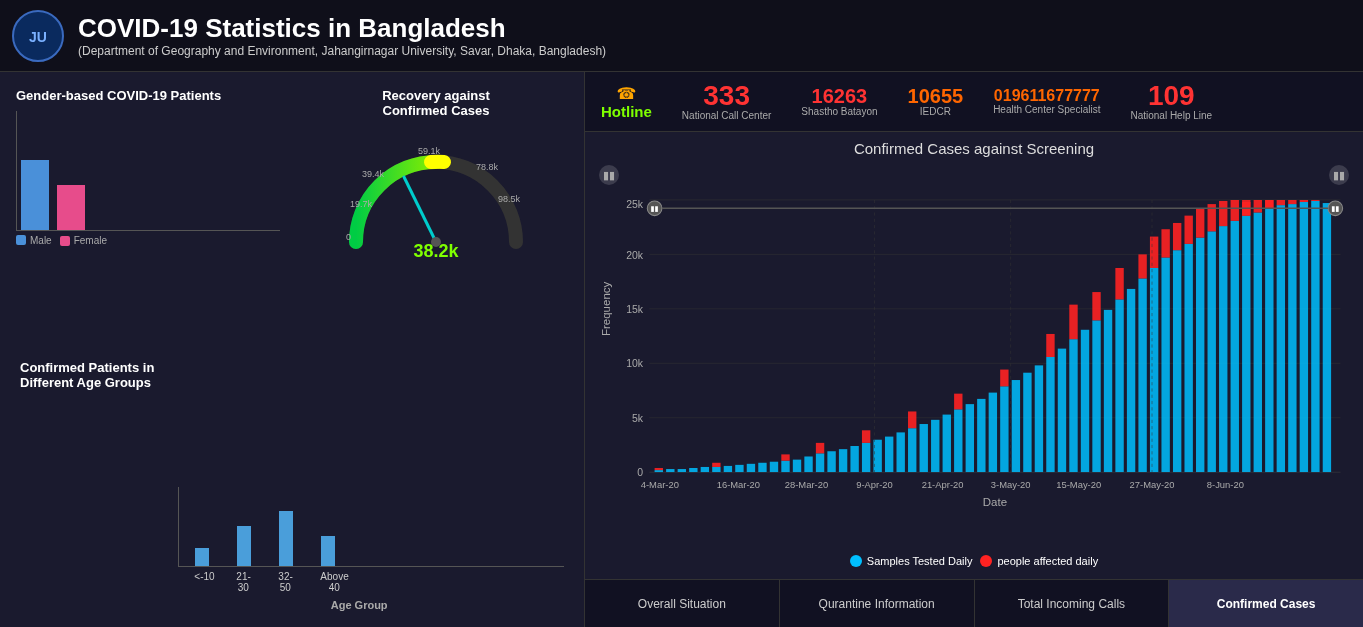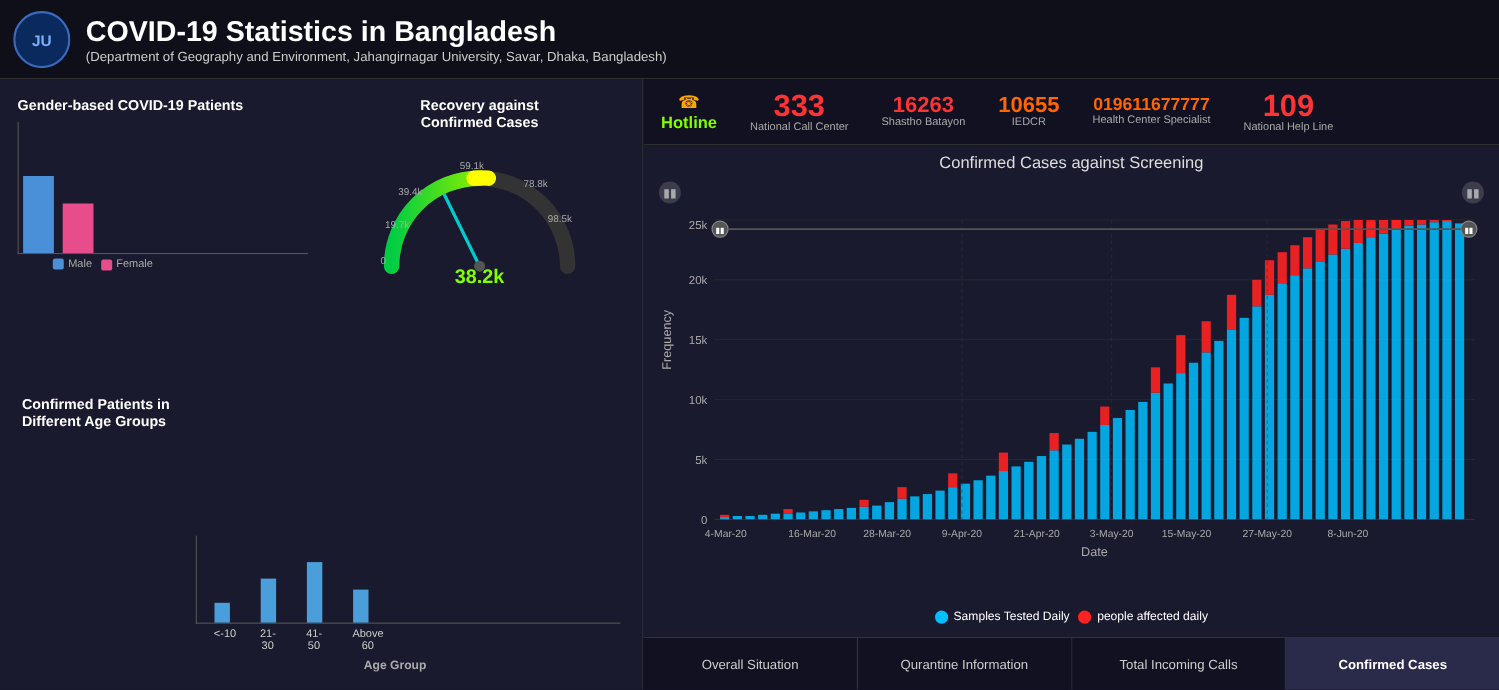--- a/index.html
+++ b/index.html
@@ -285,21 +285,21 @@
     <div class="left-top">
 
       <div class="gender-section">
         <h3>Gender-based COVID-19 Patients</h3>
         <div class="gender-chart">
 
           <div style="background:#4a90d9;width:28px;height:70px;"></div>
           <div style="background:#e74c8b;width:28px;height:45px;"></div>
         </div>
         <div style="display:flex;gap:8px;margin-top:4px;">
-          <div style="display:flex;align-items:flex-start;gap:4px;font-size:10px;color:#aaa;margin-left:32px;">
+          <div style="display:flex;align-items:flex-start;gap:4px;font-size:10px;color:#aaa;">
             <div style="width:10px;height:10px;background:#4a90d9;border-radius:2px;"></div>
             <span>Male</span>
           </div>
           <div style="display:flex;align-items:center;gap:4px;font-size:10px;color:#aaa;">
             <div style="width:10px;height:10px;background:#e74c8b;border-radius:2px;"></div>
             <span>Female</span>
           </div>
         </div>
       </div>
 
@@ -351,22 +351,22 @@
             <div style="display:flex;flex-direction:column;align-items:center;">
               <div style="width:14px;height:55px;background:#4a9eda;"></div>
             </div>
             <div style="display:flex;flex-direction:column;align-items:center;">
               <div style="width:14px;height:30px;background:#4a9eda;"></div>
             </div>
           </div>
           <div style="display:flex;gap:28px;margin-left:24px;padding:4px 16px;">
             <span style="font-size:10px;color:#ccc;width:14px;text-align:center;">&lt;-10</span>
             <span style="font-size:10px;color:#ccc;width:14px;text-align:center;">21-30</span>
-            <span style="font-size:10px;color:#ccc;width:14px;text-align:center;">41-50</span>
-            <span style="font-size:10px;color:#ccc;width:28px;text-align:center;">Above 60</span>
+            <span style="font-size:10px;color:#ccc;width:14px;text-align:center;">32-50</span>
+            <span style="font-size:10px;color:#ccc;width:28px;text-align:center;">Above 40</span>
           </div>
           <div style="text-align:center;font-size:11px;color:#aaa;font-weight:bold;margin-top:2px;">Age Group</div>
         </div>
       </div>
     </div>
   </div>
 
   <div class="right-panel">
 
     <div class="hotline-bar">

